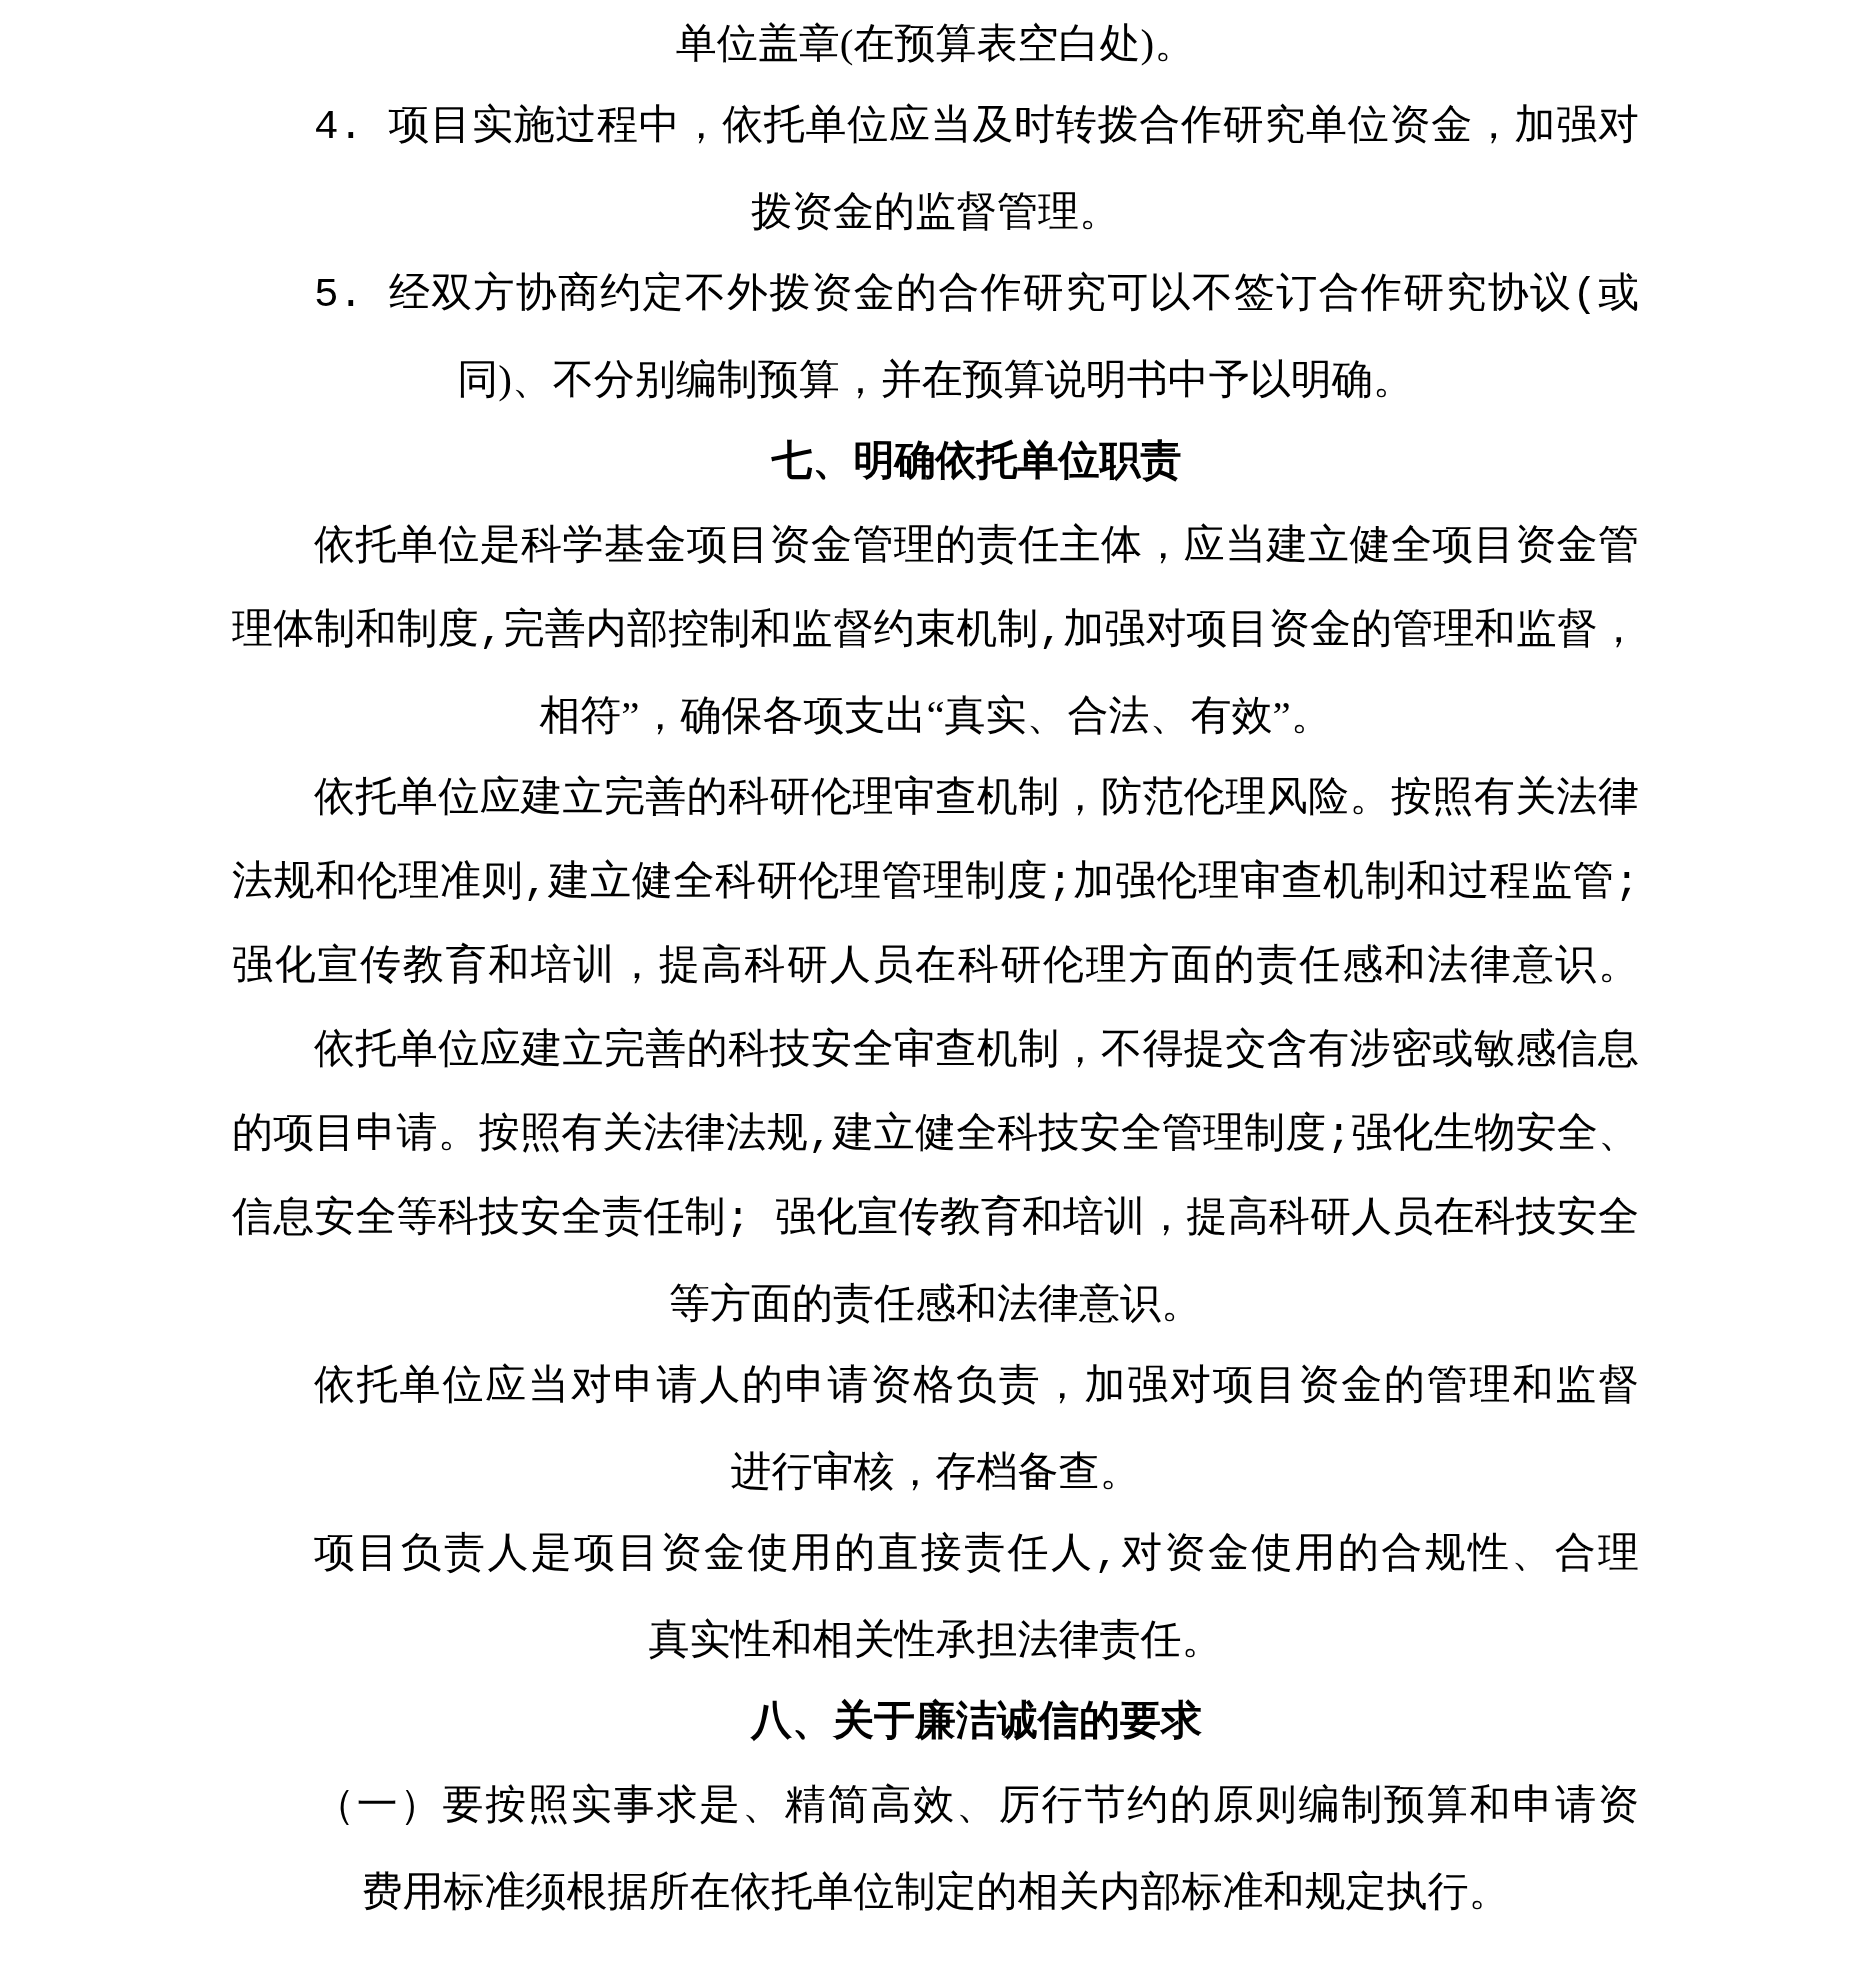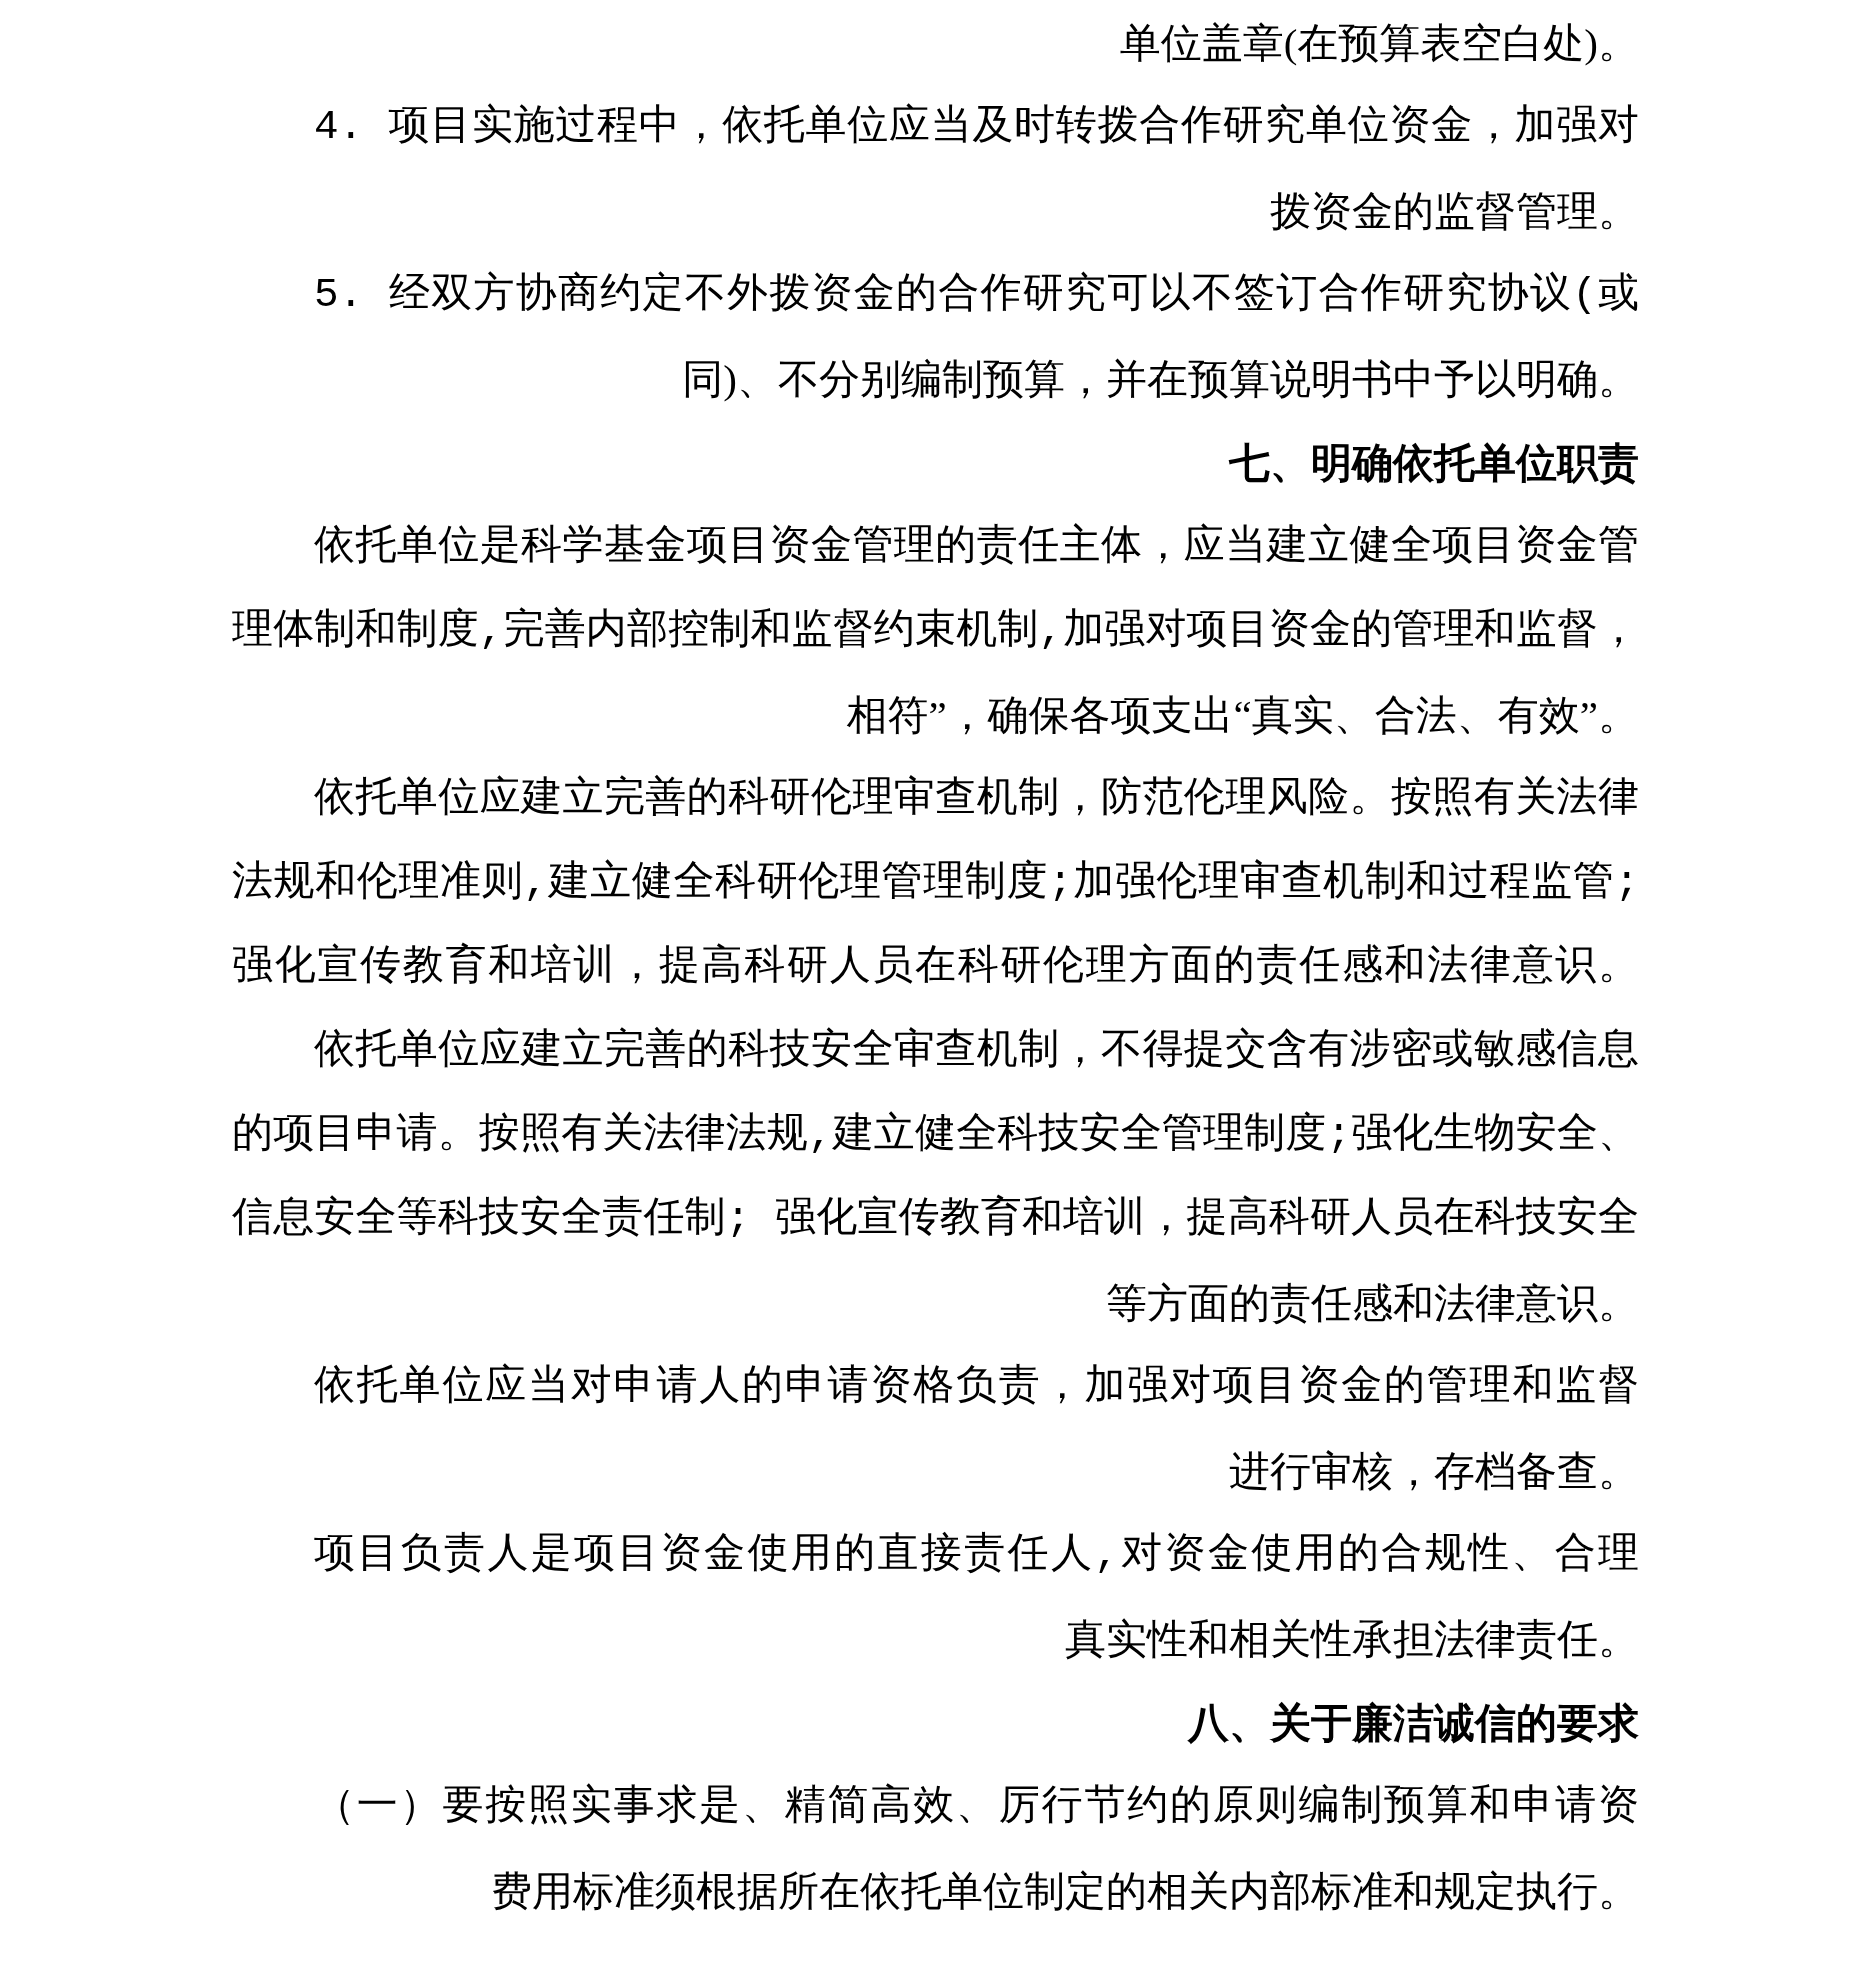--- a/index.html
+++ b/index.html
@@ -21,34 +21,34 @@
     left: 232px;
     top: 0.8px;
     width: 1407px;
     font-size: 41px;
     line-height: 84px;
   }
   .line {
     height: 84px;
     overflow: hidden;
     white-space: nowrap;
-    text-align: right;
+    text-align: center;
   }
   .line.fill {
     white-space: normal;
     text-align: justify;
     text-align-last: justify;
     font-family: Liberation Mono, monospace;
   }
   .line.indent {
     text-indent: 82px;
   }
   .line.heading {
     font-weight: bold;
-    font-family: Liberation Serif, serif;
+    font-family: Liberation Mono, monospace;
   }
 </style>
 </head>
 <body>
 
 <div class="page">
   <div class="text-block">
       <div class="line">单位盖章(在预算表空白处)。</div>
       <div class="line indent fill">4. 项目实施过程中，依托单位应当及时转拨合作研究单位资金，加强对转</div>
       <div class="line">拨资金的监督管理。</div>

